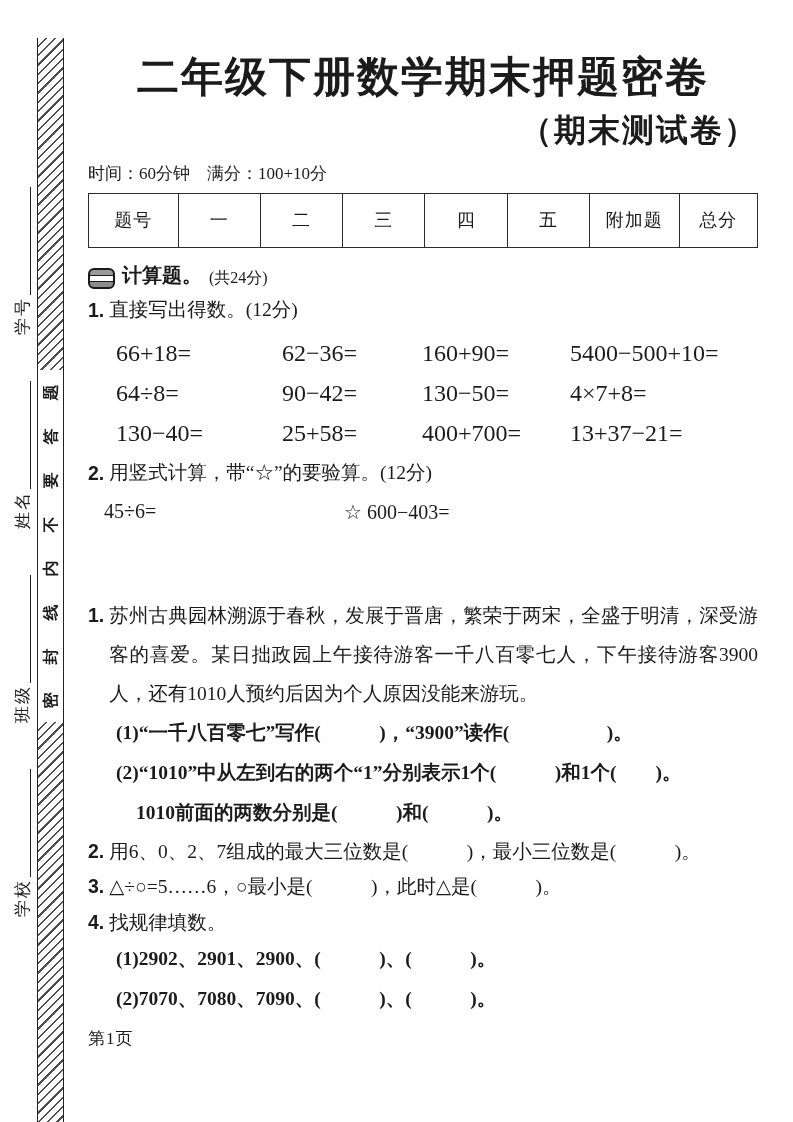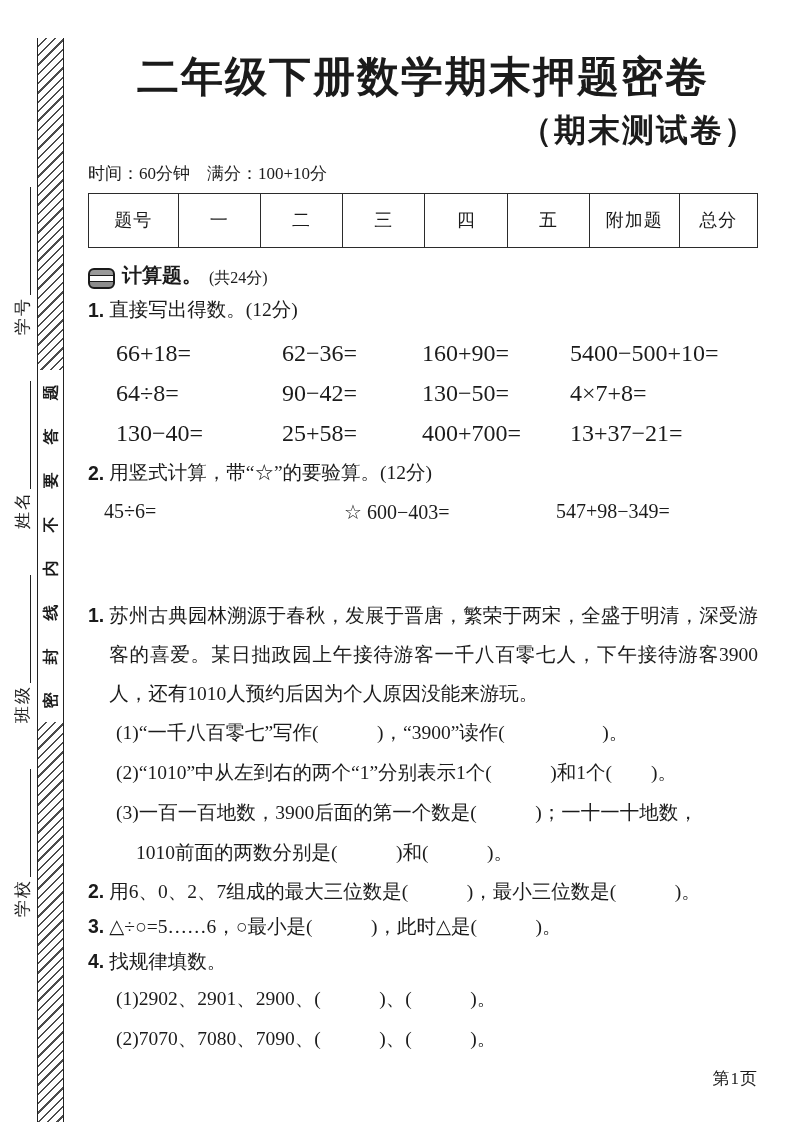--- a/index.html
+++ b/index.html
@@ -63,25 +63,25 @@
   .q-text { flex:1; }
 
   .calc-grid { margin:16px 0 0 28px; display:grid;
     grid-template-columns:166px 140px 148px 1fr; row-gap:13px; font-size:24px; }
   .calc-row3 { margin:13px 0 0 16px; display:grid;
     grid-template-columns:240px 212px 1fr; font-size:20px; }
   .workspace { height:64px; }
 
   .fill-para { display:flex; gap:5px; margin-top:8px; font-size:19.5px; }
   .fill-para .q-text { line-height:2.0; text-align:justify; }
-  .sub-line { margin-left:28px; font-size:19.5px; line-height:2.05; }
+  .sub-line { margin-left:28px; font-size:19.5px; line-height:2.05;font-weight:bold; }
   .sub-indent { margin-left:48px; }
   .fq { line-height:1.7; margin-top:2px; }
 
-  .page-footer { text-align:right; font-size:17px; margin-top:8px; letter-spacing:1px; }
+  .page-footer { text-align:left; font-size:17px; margin-top:8px; letter-spacing:1px; }
 </style>
 </head>
 <body>
 
 <div class="page">
 
   <div class="fields-strip">
     <span class="field-group">
       <span class="field-label">学校</span>
       <span class="field-blank"></span>
@@ -187,33 +187,31 @@
     </div>
 
     <div class="q-line" style="margin-top:12px">
       <span class="q-num">2.</span>
       <span class="q-text">用竖式计算，带“☆”的要验算。(12分)</span>
     </div>
 
     <div class="calc-row3">
       <span>45÷6=</span>
       <span>☆ 600−403=</span>
-      <span>547+98−349=</span>
     </div>
 
     <div class="workspace"></div>
 
 
     <div class="fill-para">
       <span class="q-num" style="line-height:2.0">1.</span>
       <span class="q-text">苏州古典园林溯源于春秋，发展于晋唐，繁荣于两宋，全盛于明清，深受游客的喜爱。某日拙政园上午接待游客一千八百零七人，下午接待游客3900人，还有1010人预约后因为个人原因没能来游玩。</span>
     </div>
     <div class="sub-line">(1)“一千八百零七”写作(　　　)，“3900”读作(　　　　　)。</div>
     <div class="sub-line">(2)“1010”中从左到右的两个“1”分别表示1个(　　　)和1个(　　)。</div>
-    <div class="sub-line">(3)一百一百地数，3900后面的第一个数是(　　　)；一十一十地数，</div>
     <div class="sub-line sub-indent">1010前面的两数分别是(　　　)和(　　　)。</div>
 
     <div class="q-line fq">
       <span class="q-num">2.</span>
       <span class="q-text">用6、0、2、7组成的最大三位数是(　　　)，最小三位数是(　　　)。</span>
     </div>
     <div class="q-line fq">
       <span class="q-num">3.</span>
       <span class="q-text">△÷○=5……6，○最小是(　　　)，此时△是(　　　)。</span>
     </div>

